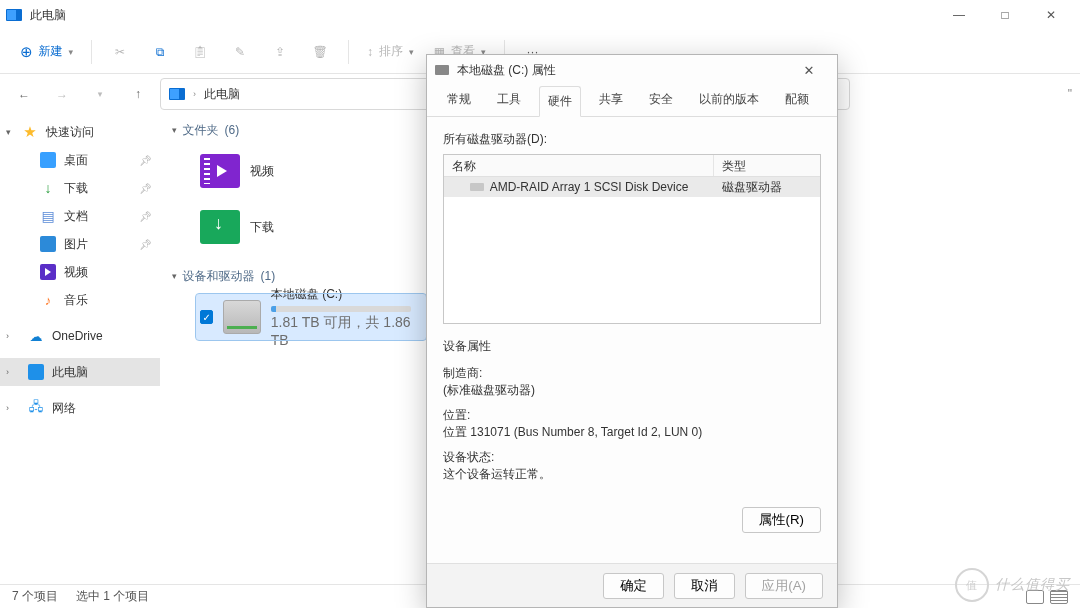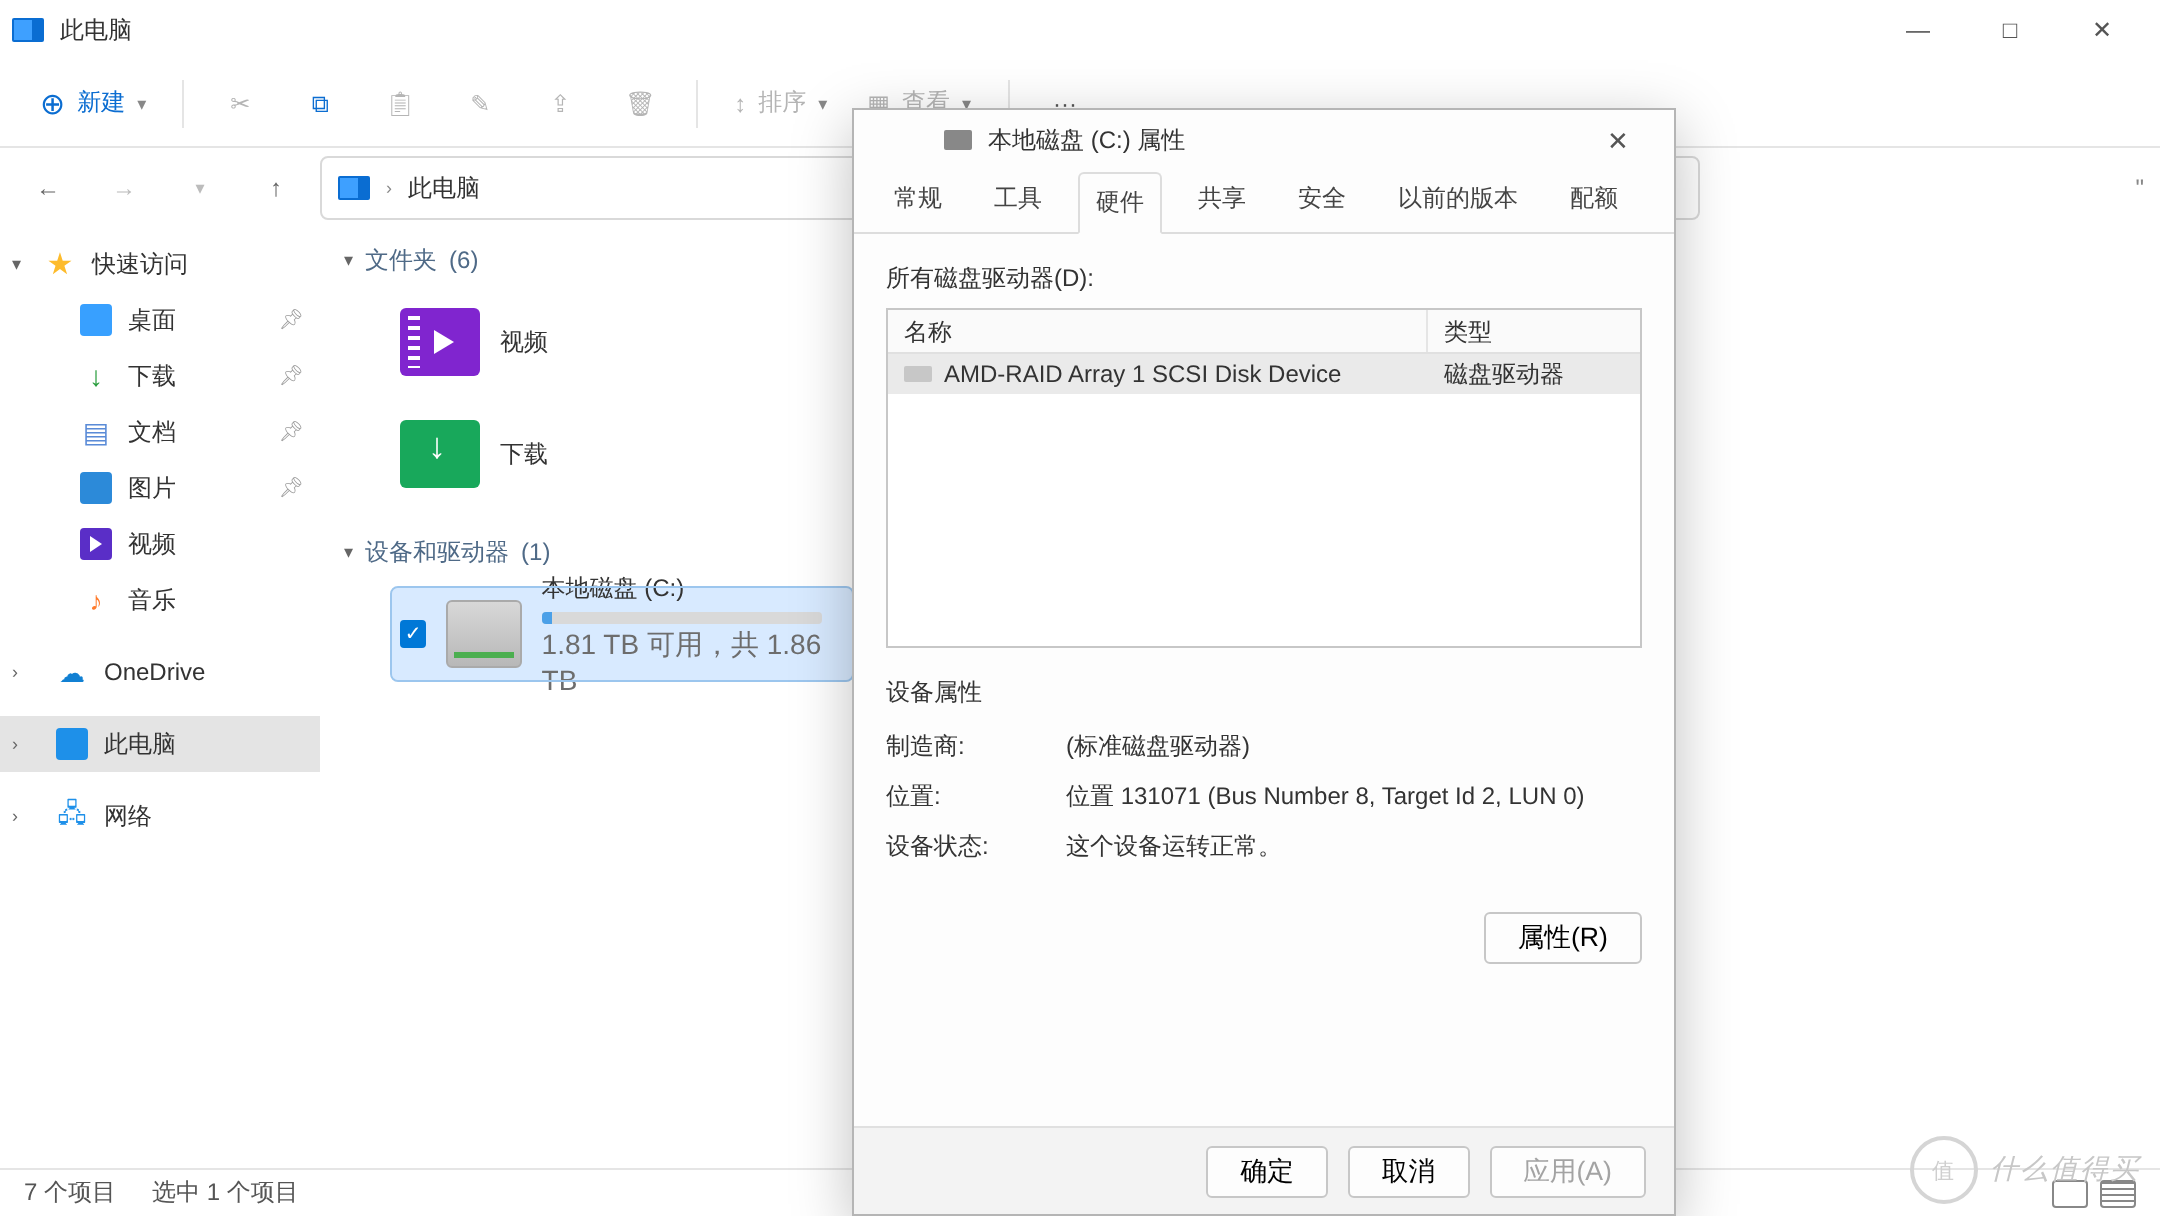--- a/index.html
+++ b/index.html
@@ -68,41 +68,41 @@
   .subtext{color:#6d6d6d;font-size:14px;margin-top:2px;}
   .checkbox-tile{width:14px;height:14px;border:1px solid #0078d7;background:#0078d7;border-radius:2px;display:flex;align-items:center;justify-content:center;color:#fff;font-size:10px;}
 
   .statusbar{height:24px;border-top:1px solid #e5e5e5;display:flex;align-items:center;padding:0 12px;gap:18px;color:#555;}
   .statusbar .spacer{flex:1;}
   .view-icons{display:flex;gap:6px;align-items:center;}
   .view-icons .v{width:18px;height:14px;border:1px solid #888;border-radius:2px;}
 
   
   .dialog{position:absolute;left:426px;top:54px;width:412px;height:554px;background:#fdfdfd;border:1px solid #b5b5b5;box-shadow:0 8px 28px rgba(0,0,0,.25);}
-  .dlg-title{height:30px;display:flex;align-items:center;padding:0 8px;gap:8px;margin-left:37px;}
+  .dlg-title{height:30px;display:flex;align-items:center;padding:0 8px;gap:8px;}
   .dlg-title .spacer{flex:1;}
   .dlg-close{width:40px;text-align:center;color:#555;font-size:13px;}
   .dlg-tabs{display:flex;gap:10px;padding:0 12px;border-bottom:1px solid #ddd;}
   .dlg-tab{padding:6px 8px;color:#444;}
   .dlg-tab.active{border:1px solid #ddd;border-bottom:1px solid #fdfdfd;background:#fdfdfd;position:relative;top:1px;border-radius:3px 3px 0 0;}
   .dlg-body{padding:10px 16px;}
   .dlg-label{color:#333;margin:4px 0 6px;}
   .dlg-list{border:1px solid #c7c7c7;height:170px;background:#fff;}
   .dlg-list-head{display:flex;height:22px;border-bottom:1px solid #e0e0e0;background:#fafafa;}
   .dlg-col{padding:3px 8px;}
   .dlg-col.name{flex:0 0 270px;border-right:1px solid #e5e5e5;}
   .dlg-col.type{flex:1;}
   .dlg-row{display:flex;height:20px;background:#eaeaea;}
-  .dlg-row .c1{flex:0 0 270px;padding:2px 8px;display:flex;align-items:center;gap:6px;}
+  .dlg-row .c1{flex:0 0 270px;padding:2px 8px;display:flex;align-items:center;gap:6px;justify-content:center;}
   .dlg-row .c2{flex:1;padding:2px 8px;}
   .mini-disk{width:14px;height:8px;background:#c7c7c7;border-radius:1px;}
 
   .props{margin-top:14px;}
   .props h4{font-weight:normal;margin-bottom:10px;}
-  .prow{display:flex;margin:8px 0;}
+  .prow{display:flex;margin:8px 0;flex-direction:column;}
   .prow .k{width:90px;color:#333;}
   .prow .v{flex:1;color:#333;}
   .btn{height:26px;padding:0 16px;border:1px solid #c7c7c7;background:#fdfdfd;border-radius:3px;display:inline-flex;align-items:center;}
   .btn-row-right{display:flex;justify-content:flex-end;margin-top:24px;align-items:center;}
   .dlg-footer{position:absolute;left:0;right:0;bottom:0;height:44px;display:flex;align-items:center;justify-content:flex-end;gap:10px;padding:0 14px;border-top:1px solid #e0e0e0;background:#f3f3f3;}
   .btn.dim{color:#a3a3a3;}
 
   
   .watermark{position:absolute;right:10px;bottom:6px;font-size:14px;color:#c7c7c7;font-style:italic;letter-spacing:1px;pointer-events:none;display:flex;align-items:center;gap:6px;}
   .wm-circle{width:34px;height:34px;border:2px solid #d5d5d5;border-radius:50%;display:flex;align-items:center;justify-content:center;font-size:11px;color:#cfcfcf;font-style:normal;}

